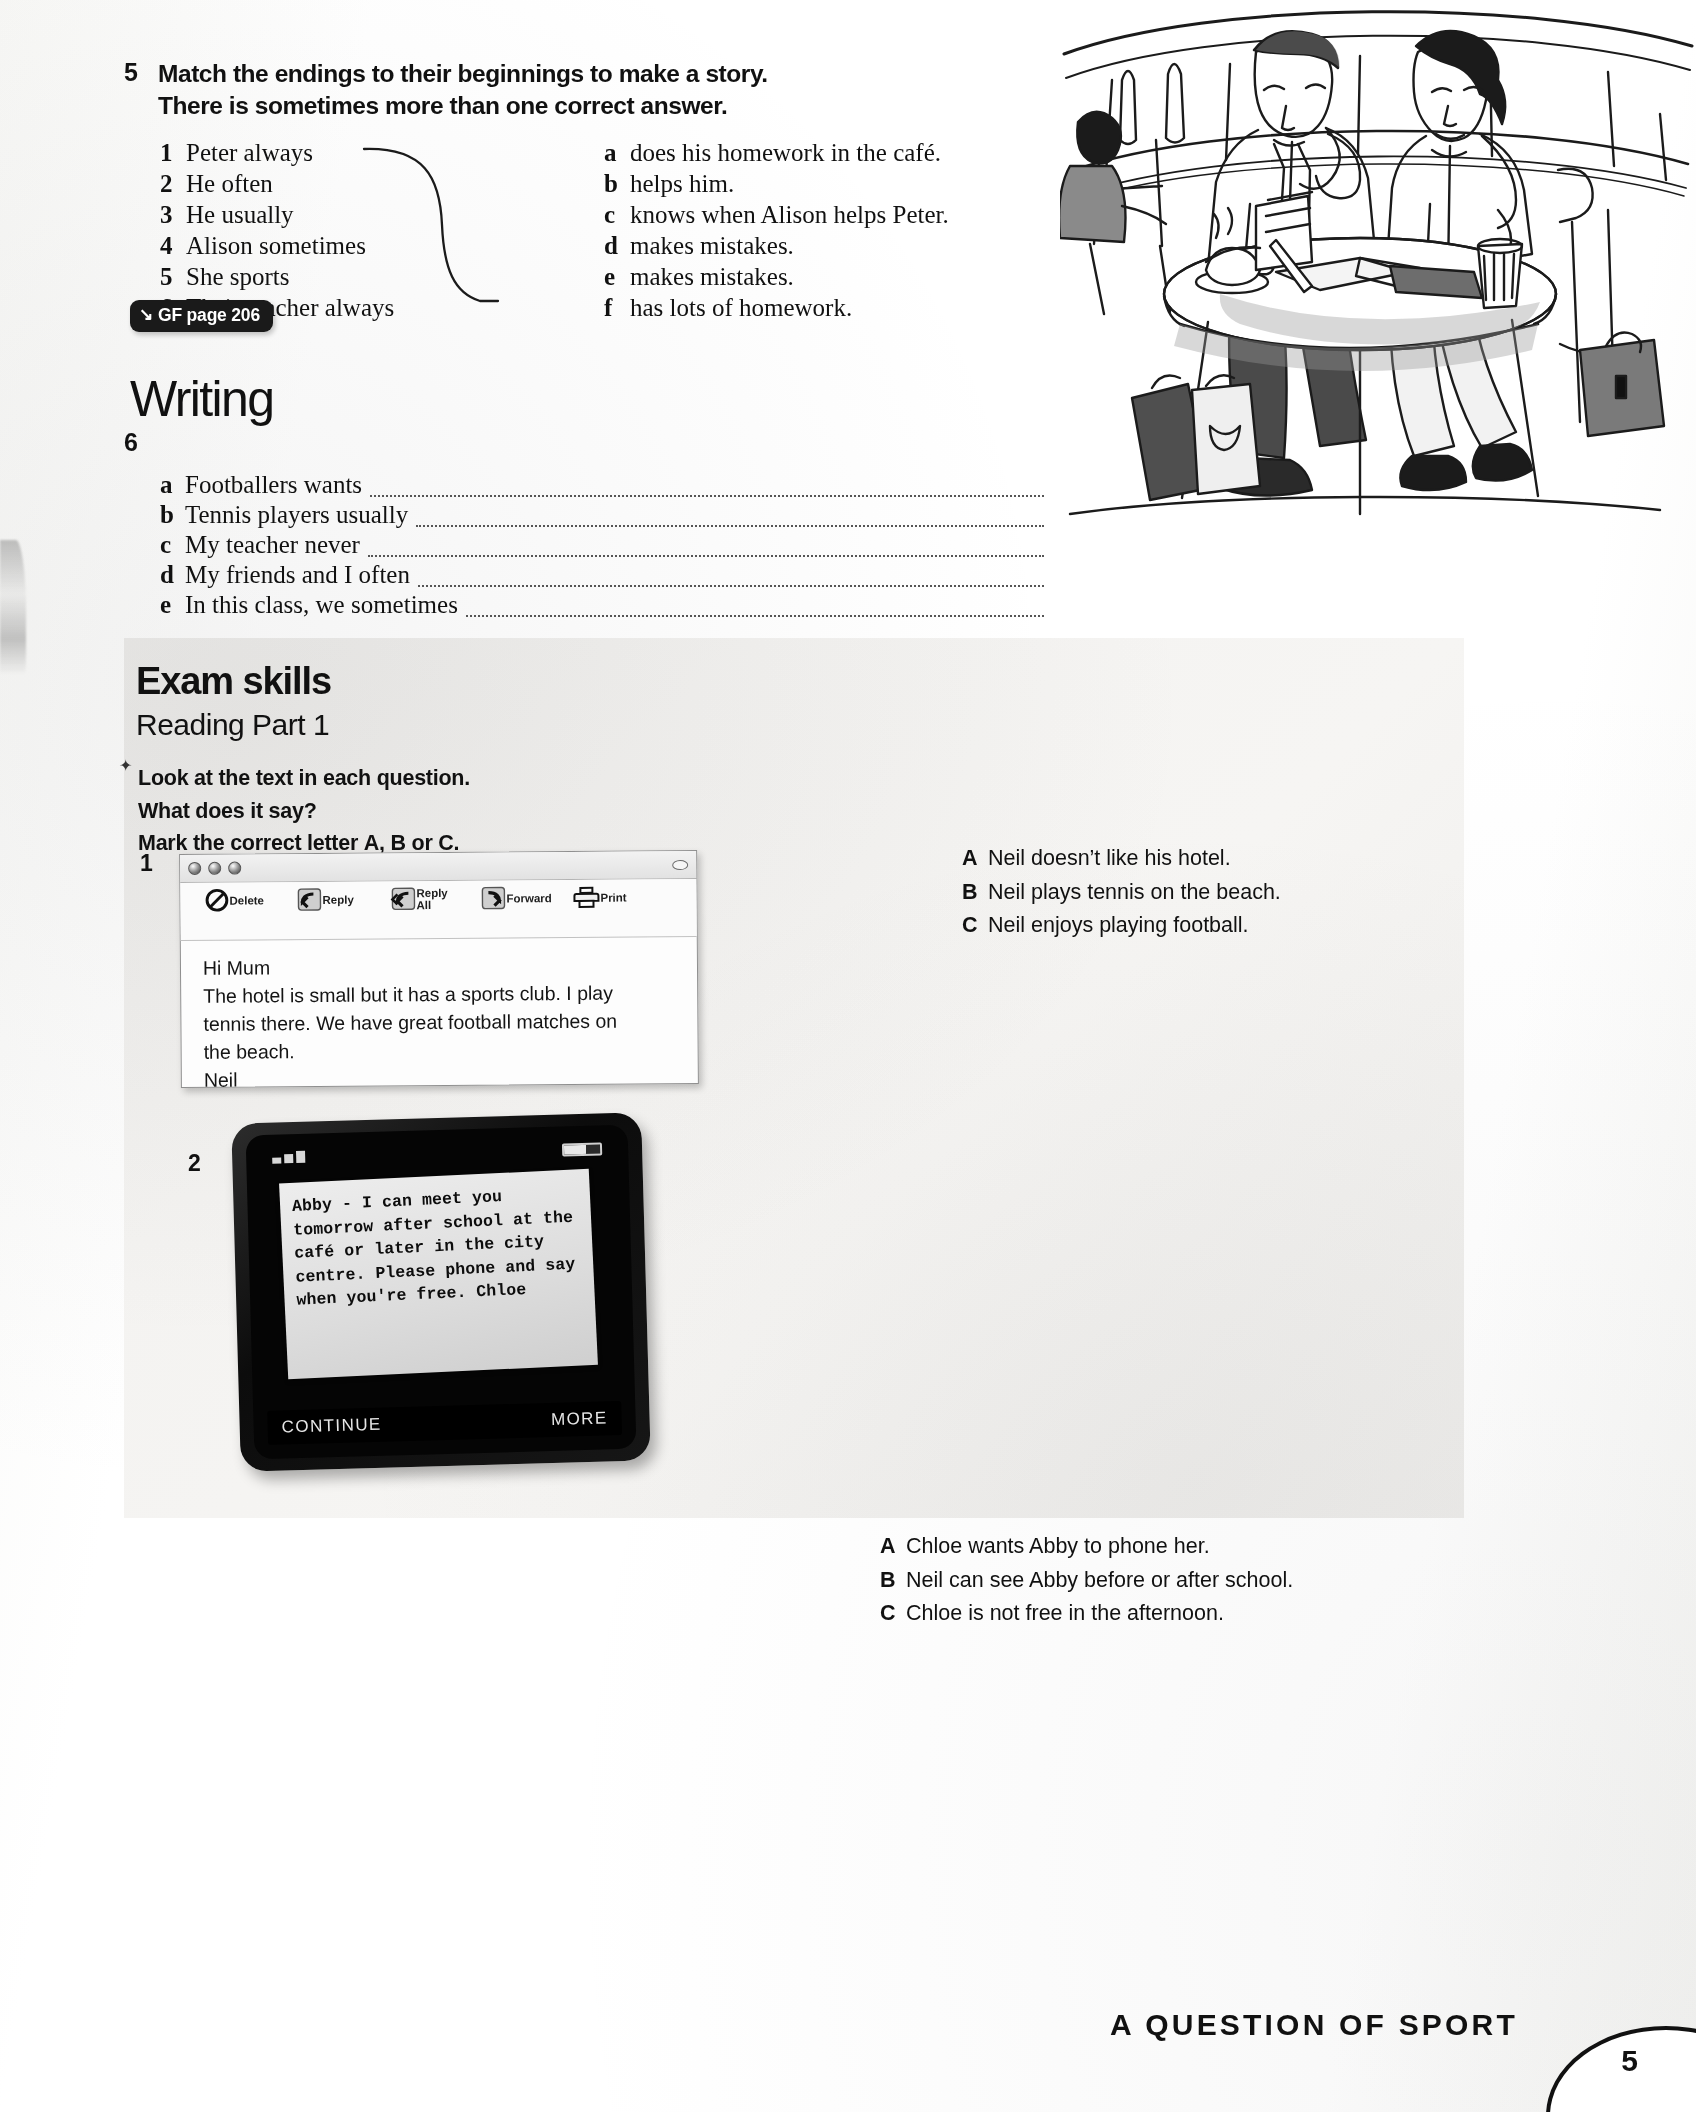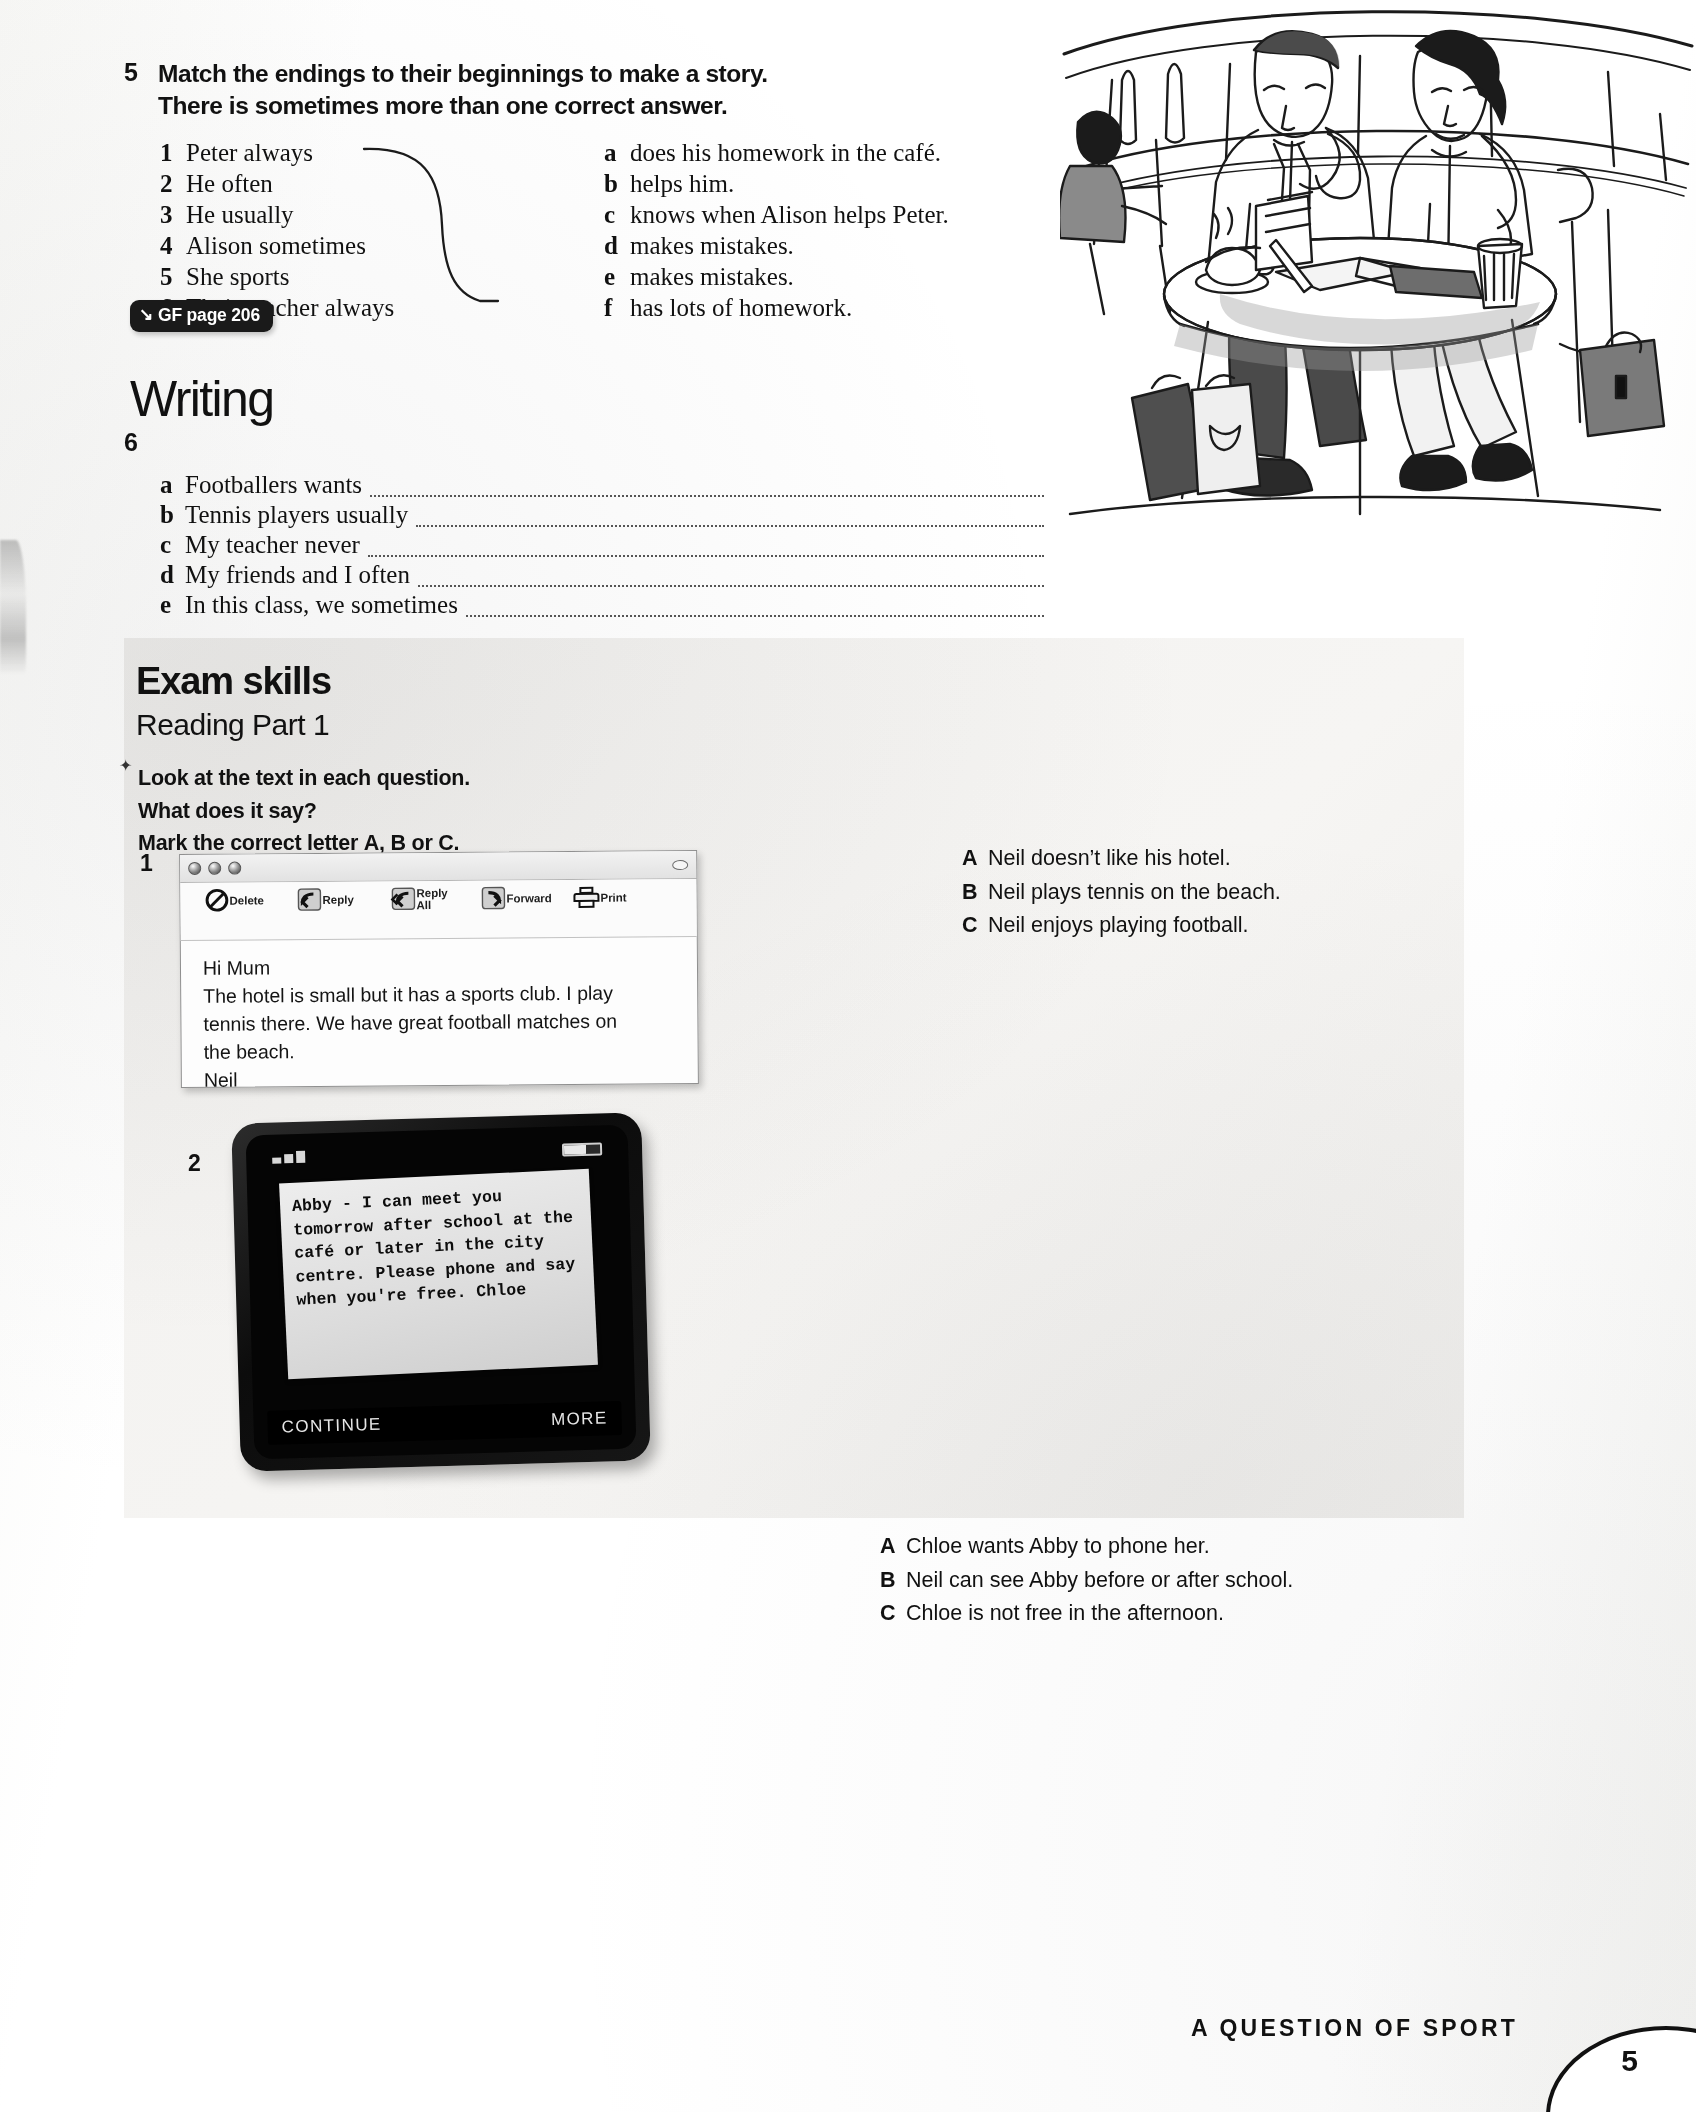--- a/index.html
+++ b/index.html
@@ -245,21 +245,21 @@
   #q2-options{
     position:absolute; left:880px; top:1530px;
     font-family:"Liberation Sans", sans-serif;
     font-size:21.5px; line-height:1.56; color:#111;
   }
 
   
   #footer-title{
     position:absolute; right:178px; bottom:70px;
     font-family:"Liberation Sans", sans-serif;
-    font-weight:bold; font-size:23px; letter-spacing:3.2px;
+    font-weight:bold; font-size:30px; letter-spacing:3.2px;
   }
   #page-number-tab{
     position:absolute; right:0; bottom:0;
     width:150px; height:104px; overflow:hidden;
   }
   #page-number-tab .arc{
     position:absolute; left:0; top:18px;
     width:240px; height:180px;
     border:4px solid #111; border-radius:50%;
     background:#fff;

